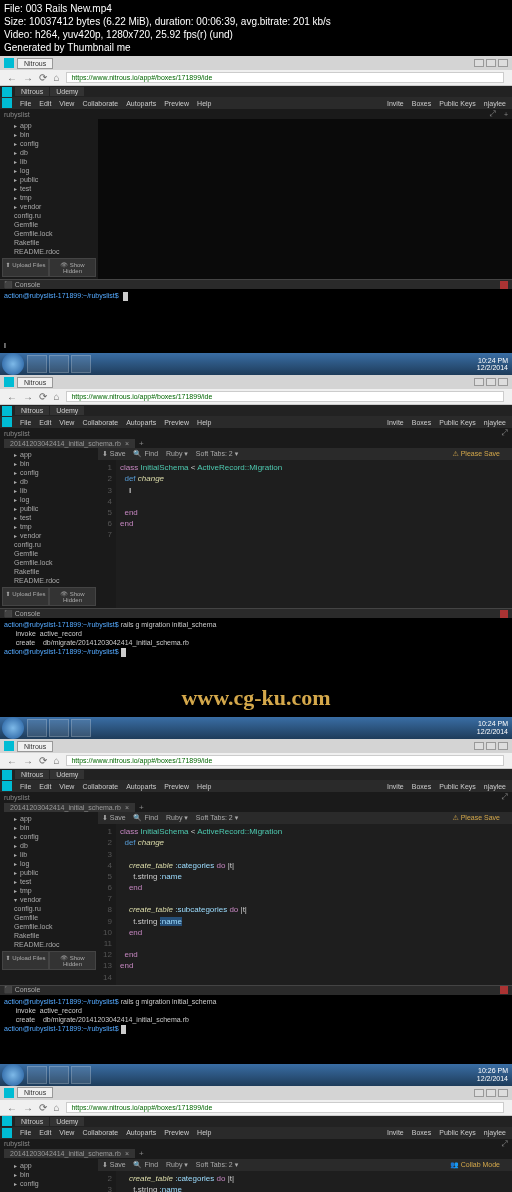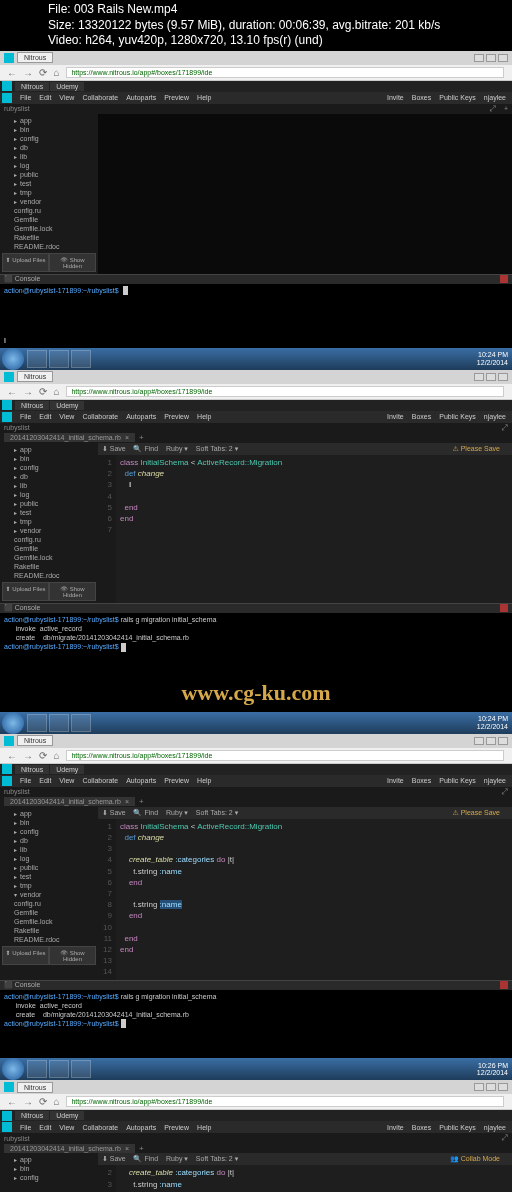--- a/index.html
+++ b/index.html
@@ -1,17 +1,17 @@
 <!DOCTYPE html>
 <html><head>
 <meta charset="utf-8">
 <style>
 * { margin: 0; padding: 0; box-sizing: border-box; font-family: Arial, sans-serif; }
 body { background: #000; width: 512px; font-size: 8px; color: #ccc; }
-.meta-header { background: #000; color: #fff; padding: 2px 4px; font-size: 12px; line-height: 1.3; margin-left: 44px; }
+.meta-header { background: #000; color: #fff; padding: 2px 4px; font-size: 10px; line-height: 1.3; }
 .taskbar { background: linear-gradient(to bottom, #3a6ea5, #1e3c5a); height: 22px; display: flex; align-items: center; position: relative; }
 .start-orb { width: 22px; height: 22px; background: radial-gradient(circle, #7db9e8, #1e5799); border-radius: 50%; margin: 0 2px; }
 .task-item { background: rgba(255,255,255,0.1); height: 18px; width: 20px; margin: 0 1px; border: 1px solid rgba(255,255,255,0.2); }
 .systray { margin-left: auto; color: #fff; font-size: 7px; padding: 0 4px; text-align: right; line-height: 1.1; }
 .browser-tabs { background: #d4d4d4; height: 14px; display: flex; align-items: center; padding: 0 4px; }
 .browser-tab { background: #f0f0f0; border: 1px solid #999; padding: 1px 6px; font-size: 7px; color: #333; margin-right: 2px; }
 .nitrous-icon { width: 10px; height: 10px; background: #00bcd4; margin-right: 3px; }
 .browser-bar { background: #f0f0f0; height: 16px; display: flex; align-items: center; padding: 0 4px; border-bottom: 1px solid #ccc; }
 .nav-btn { color: #666; font-size: 10px; margin: 0 3px; }
 .url-bar { flex: 1; background: #fff; border: 1px solid #ccc; padding: 1px 4px; font-size: 7px; color: #060; margin: 0 4px; }
@@ -58,22 +58,23 @@
 .console-spacer { height: 40px; }
 .expand-icon { margin-left: auto; font-size: 8px; }
 .window-controls { margin-left: auto; display: flex; gap: 2px; }
 .window-btn { width: 10px; height: 8px; background: #ddd; border: 1px solid #999; }
 </style>
 </head>
 <body>
 
 <div class="meta-header">
   <div>File: 003 Rails New.mp4</div>
-  <div>Size: 13320122 bytes (9.57 MiB), duration: 00:06:39, avg.bitrate: 201 kb/s</div>
-  <div>Video: h264, yuv420p, 1280x720, 13.10 fps(r) (und)</div>
+  <div>Size: 10037412 bytes (6.22 MiB), duration: 00:06:39, avg.bitrate: 201 kb/s</div>
+  <div>Video: h264, yuv420p, 1280x720, 25.92 fps(r) (und)</div>
+  <div>Generated by Thumbnail me</div>
 </div>
 
 <div class="browser-tabs">
   <div class="nitrous-icon"></div>
   <div class="browser-tab">Nitrous</div>
   <div class="window-controls">
     <div class="window-btn"></div>
     <div class="window-btn"></div>
     <div class="window-btn"></div>
   </div>
@@ -355,20 +356,21 @@
     <div class="code-area">
       <div class="gutter">1<br>2<br>3<br>4<br>5<br>6<br>7<br>8<br>9<br>10<br>11<br>12<br>13<br>14</div>
       <div class="code-content">
         <div><span class="kw">class</span> <span class="cls">InitialSchema</span> <span>&lt;</span> <span class="cls">ActiveRecord::Migration</span></div>
         <div>&nbsp;&nbsp;<span class="def">def</span> <span class="mth">change</span></div>
         <div>&nbsp;</div>
         <div>&nbsp;&nbsp;&nbsp;&nbsp;<span class="mth">create_table</span> <span class="sym">:categories</span> <span class="kw">do</span> <span>|t|</span></div>
         <div>&nbsp;&nbsp;&nbsp;&nbsp;&nbsp;&nbsp;<span>t.string</span> <span class="sym">:name</span></div>
         <div>&nbsp;&nbsp;&nbsp;&nbsp;<span class="kw">end</span></div>
         <div>&nbsp;</div>
+        <div>&nbsp;&nbsp;&nbsp;&nbsp;<span class="mth">create_table</span> <span class="sym">:subcategories</span> <span class="kw">do</span> <span>|t|</span></div>
         <div>&nbsp;&nbsp;&nbsp;&nbsp;&nbsp;&nbsp;<span>t.string</span> <span class="sym" style="background:#264f78">:name</span></div>
         <div>&nbsp;&nbsp;&nbsp;&nbsp;<span class="kw">end</span></div>
         <div>&nbsp;</div>
         <div>&nbsp;&nbsp;<span class="kw">end</span></div>
         <div><span class="kw">end</span></div>
       </div>
     </div>
   </div>
 </div>
 <div class="console-header">

